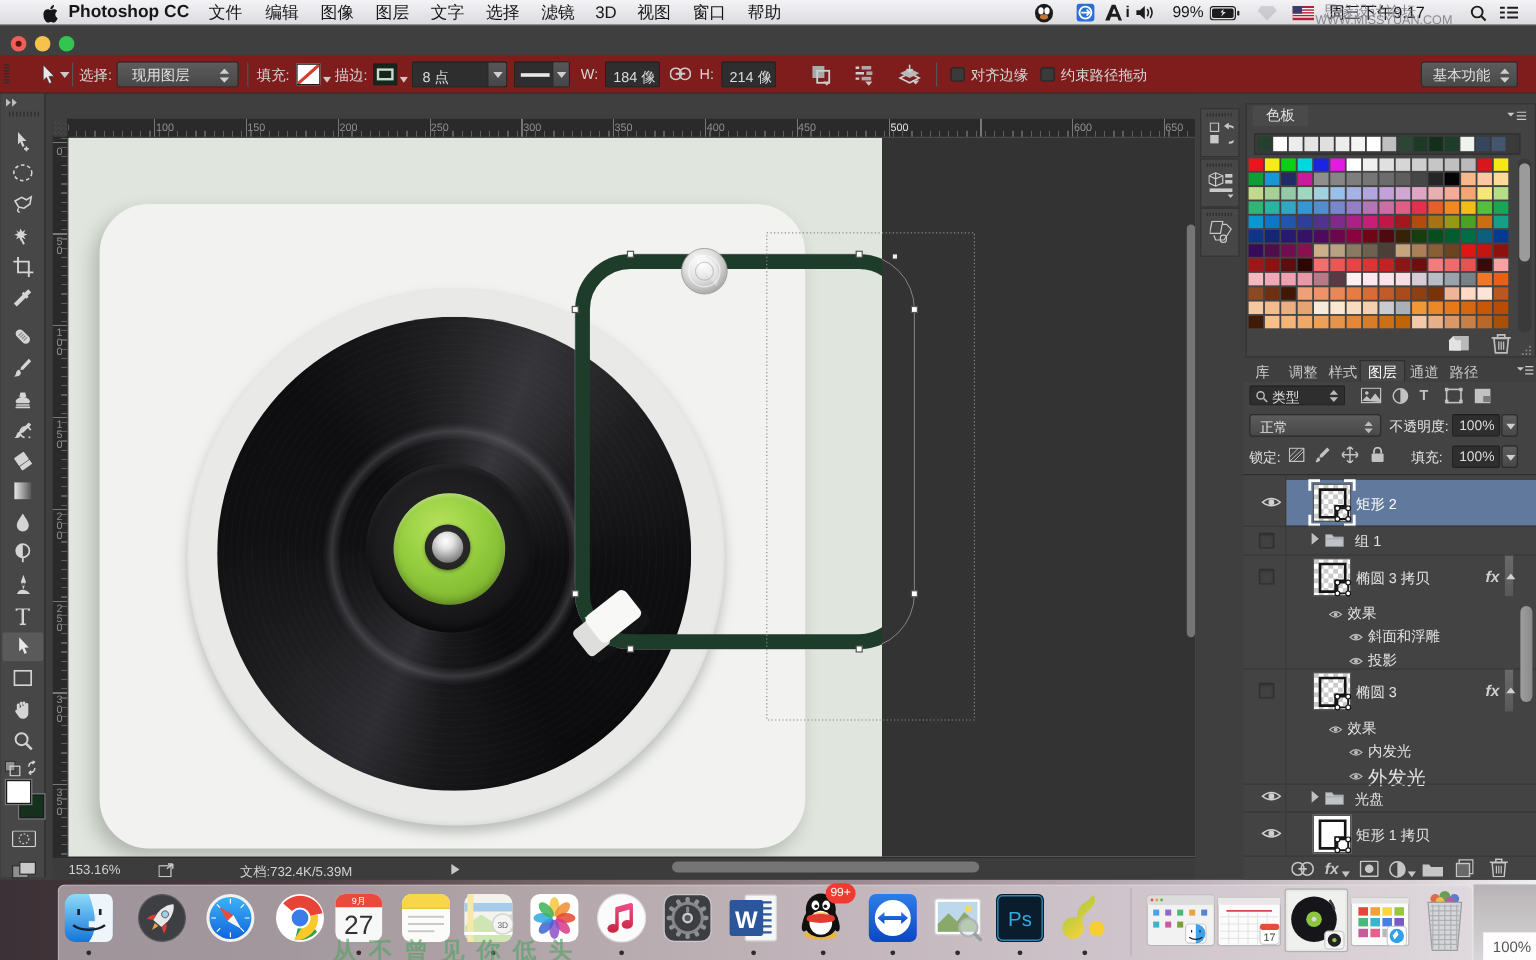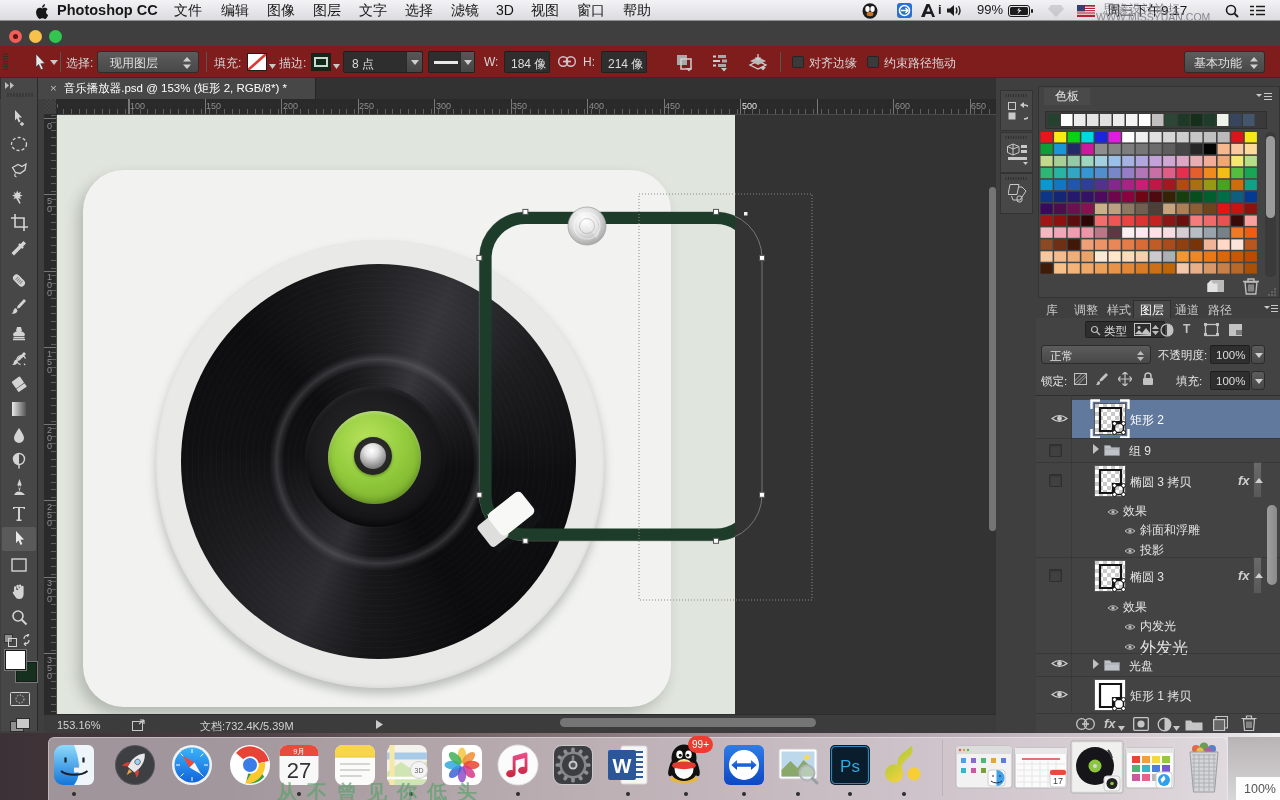--- a/index.html
+++ b/index.html
@@ -263,23 +263,20 @@
     <span class="lbl" style="left:809px;">对齐边缘</span>
     <div class="ckb" style="left:867px;"></div>
     <span class="lbl" style="left:884px;">约束路径拖动</span>
     <div class="obox" style="left:1184px;top:5px;width:81px;height:22px;">
       <span style="position:absolute;left:9px;top:3px;font-size:12px;">基本功能</span>
       <svg style="position:absolute;right:6px;top:5px;" width="8" height="12">
           <path d="M0 4.5L4 0l4 4.5zM0 7.5L4 12l4-4.5z" fill="#cfcfcf"></path>
         </svg>
     </div>
   </div>
-  <div id="tabbar">
-      <div id="doctab"><span style="color:#bbb;padding:0 7px 0 15px;">×</span>音乐播放器.psd @ 153% (矩形 2, RGB/8*) *</div>
-    </div>
   <div id="toolbar">
     <svg style="position:absolute;left:4px;top:4px;" width="12" height="7">
         <path d="M0 0l4 3.5L0 7zM5 0l4 3.5L5 7z" fill="#bdbdbd"></path>
       </svg>
     <svg style="position:absolute;left:6px;top:15px;" width="26" height="5">
         <path d="M1 0v4M4 0v4M7 0v4M10 0v4M13 0v4M16 0v4M19 0v4M22 0v4M25 0v4" stroke="#2e2e2e"></path>
       </svg>
     <div class="tool" style="top:28px;">
         <svg width="16" height="17">
           <path d="M4 0l7 7.5-3.4.1 1.9 4-1.8.8-1.8-4.1L4 10.5z" fill="#d4d4d4"></path>
@@ -796,21 +793,21 @@
     <div style="position:absolute;left:97px;top:0;width:38px;height:18px;background:#484848;border:1px solid #2f2f2f;border-bottom:none;"></div>
     <span style="position:absolute;left:104px;top:2px;color:#fff;">图层</span>
     <span style="position:absolute;left:139px;top:2px;">通道</span>
     <span style="position:absolute;left:172px;top:2px;">路径</span>
     <svg style="position:absolute;left:228px;top:5px;" width="14" height="9">
         <path d="M0 1l3 3 3-3z" fill="#c9c9c9"></path>
         <path d="M7 0.5h7M7 3.5h7M7 6.5h7" stroke="#c9c9c9"></path>
       </svg>
   </div>
   <div id="layers">
-    <div class="dbox" style="left:5px;top:3px;width:80px;height:17px;margin-left:44px;">
+    <div class="dbox" style="left:5px;top:3px;width:80px;height:17px;">
       <svg style="position:absolute;left:4px;top:3px;" width="11" height="11">
           <circle cx="4.5" cy="4.5" r="3" fill="none" stroke="#bbb" stroke-width="1.2"></circle>
           <path d="M7 7l3 3" stroke="#bbb" stroke-width="1.3"></path>
         </svg>
       <span style="position:absolute;left:18px;top:2px;">类型</span>
       <svg style="position:absolute;right:5px;top:3px;" width="7" height="10">
           <path d="M0 4L3.5 0L7 4zM0 6l3.5 4L7 6z" fill="#bbb"></path>
         </svg>
     </div>
     <svg style="position:absolute;left:98px;top:5px;" width="18" height="14">
@@ -903,21 +900,21 @@
     <span style="position:absolute;left:94px;top:94px;color:#fff;font-size:12px;">矩形 2</span>
     <div style="position:absolute;left:0;top:119.5px;width:244px;height:1px;background:#383838;"></div>
     <div style="position:absolute;left:13px;top:126px;width:13px;height:13px;background:#414141;border:1px solid #2f2f2f;border-radius:1px;box-shadow:inset 0 1px 2px rgba(0,0,0,0.3);"></div>
     <svg style="position:absolute;left:56px;top:126px;" width="8" height="11">
           <path d="M1 0l6 5L1 10z" fill="#c0c0c0"></path>
         </svg>
     <svg style="position:absolute;left:68px;top:125px;" width="16" height="13">
           <path d="M0.5 2.5h5.5l1.5 2h8v8h-15z" fill="#bfc3c7" stroke="#8a8f94" stroke-width="0.8"></path>
           <path d="M0.5 6h15" stroke="#9aa0a5" stroke-width="0.7"></path>
         </svg>
-    <span style="position:absolute;left:93px;top:125px;font-size:12px;">组 9</span>
+    <span style="position:absolute;left:93px;top:125px;font-size:12px;">组 1</span>
     <div style="position:absolute;left:0;top:143.5px;width:244px;height:1px;background:#383838;"></div>
     <div style="position:absolute;left:13px;top:156px;width:13px;height:13px;background:#414141;border:1px solid #2f2f2f;border-radius:1px;box-shadow:inset 0 1px 2px rgba(0,0,0,0.3);"></div>
     <div style="position:absolute;left:58px;top:147px;width:32px;height:32px;background:conic-gradient(#fff 0 25%, #cacaca 0 50%, #fff 0 75%, #cacaca 0) 0 0/8px 8px;border:1px solid #555;">
           <svg style="position:absolute;left:0;top:0;" width="32" height="32">
             <path d="M5 4h21v14h-8v9H5z" fill="none" stroke="#141414" stroke-width="2.2"></path>
             <g fill="none" stroke="#141414" stroke-width="1.6">
               <rect x="19.5" y="19.5" width="9" height="9" rx="2"></rect>
             </g>
             <g fill="#fff" stroke="#141414">
               <circle cx="19.5" cy="19.5" r="2"></circle>

